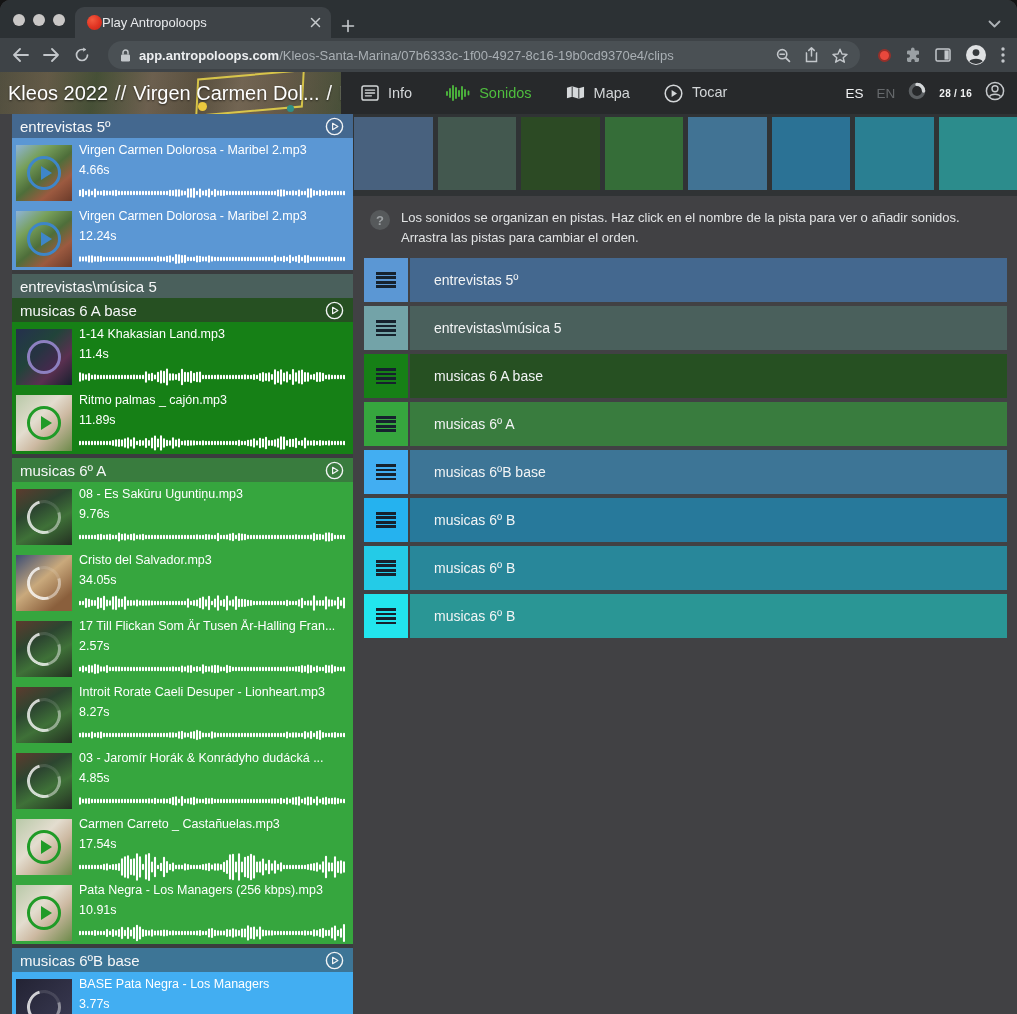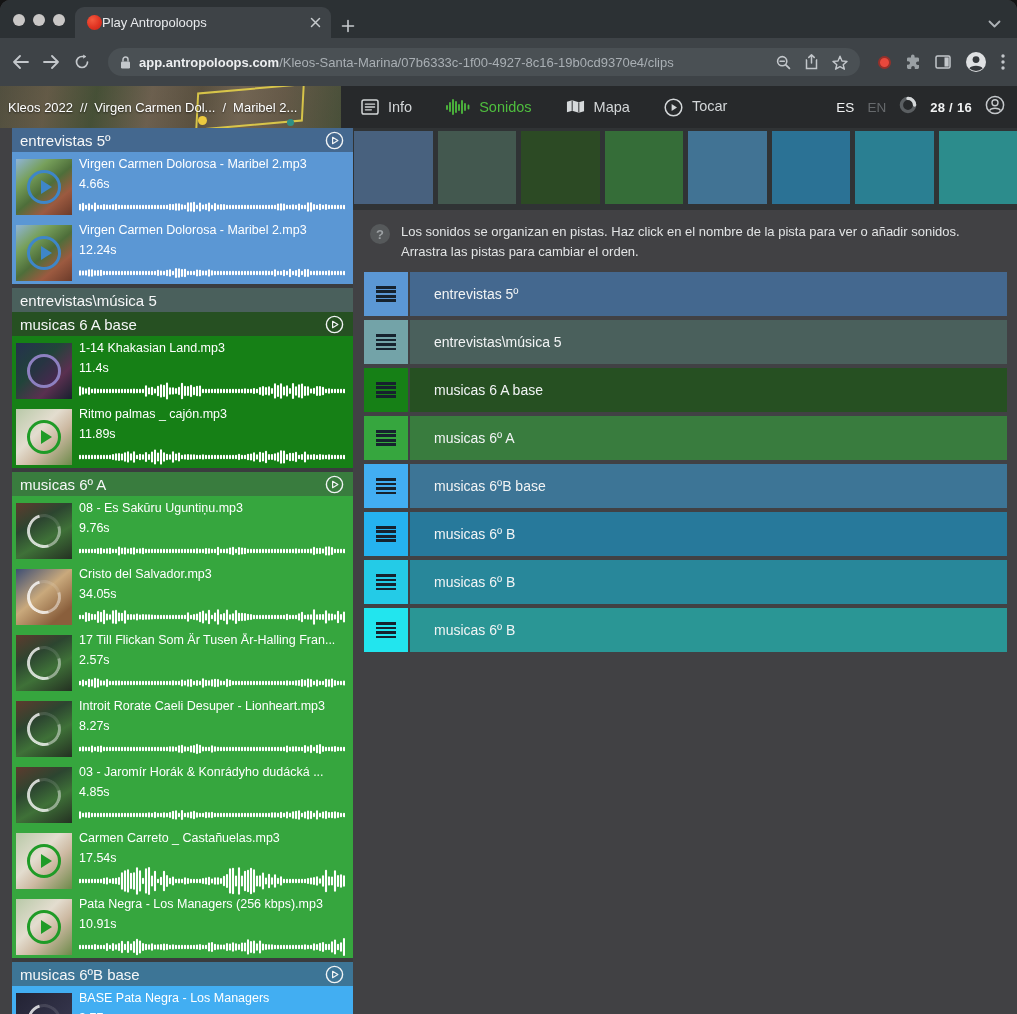--- a/index.html
+++ b/index.html
@@ -17,21 +17,21 @@
   .tl { width:12px; height:12px; border-radius:50%; background:#c9c7c6; display:block; }
   .tab { width:256px; height:31px; background:#3e4347; border-radius:9px 9px 0 0;
          display:flex; align-items:center; padding:0 10px 0 12px; gap:0; }
   .favicon { width:15px; height:15px; border-radius:50%; flex:none;
              background:radial-gradient(circle at 35% 32%, #f45a3e 0%, #e03322 55%, #c22417 100%); }
   .tab-title { color:#e8eaed; font-size:13px; flex:1; white-space:nowrap; overflow:hidden; }
   .icon-btn { display:inline-flex; align-items:center; justify-content:center; }
   .newtab { margin:0 0 5px 10px; }
   .chevron { margin-left:auto; margin-right:16px; margin-bottom:10px; }
 
-  .toolbar { height:48px; background:#3e4347; display:flex; align-items:center; padding:0 12px; gap:14px; flex:none; }
+  .toolbar { height:34px; background:#3e4347; display:flex; align-items:center; padding:0 12px; gap:14px; flex:none; }
   .toolbar svg { display:block; }
   .urlbar { flex:1; height:28px; background:#4a5054; border-radius:14px; display:flex;
             align-items:center; padding:0 12px; gap:8px; margin:0 4px; min-width:0; }
   .url-text { font-size:13px; white-space:nowrap; overflow:hidden; }
   .url-domain { color:#eceef0; font-weight:bold; }
   .url-path { color:#a9afb4; }
   .url-icons { margin-left:auto; display:flex; gap:14px; align-items:center; }
   .rec-dot { width:13px; height:13px; border-radius:50%; background:#e8483c; border:2px solid #96302a; }
 
   
@@ -39,32 +39,32 @@
   .crumbzone { width:341px; flex:none; position:relative; overflow:hidden;
     background:
       linear-gradient(rgba(25,27,26,.34), rgba(25,27,26,.34)),
       linear-gradient(100deg,#6f6a52 0%,#8a7b5e 14%,#5d6b45 28%,#97836a 44%,#7a6b52 58%,#a08b70 70%,#8d7a60 82%,#616b49 100%);
   }
   .crumbzone::before { content:""; position:absolute; left:196px; top:2px; width:104px; height:34px;
       border:2px solid rgba(235,215,74,.85); transform:rotate(-5deg) skewX(-8deg); }
   .crumbzone::after { content:""; position:absolute; left:198px; bottom:3px; width:9px; height:9px;
       border-radius:50%; background:#ecc93e; box-shadow:88px 2px 0 -1px #2f8f86; }
   .crumbs { position:relative; z-index:2; height:100%; display:flex; align-items:center;
-            padding-left:8px; gap:7px; color:#fff; font-size:13px; white-space:nowrap;
+            padding-left:8px; gap:7px; color:#fff; font-size:20px; white-space:nowrap;
             text-shadow:0 1px 2px rgba(0,0,0,.6); }
   .crumb-sep { opacity:.95; }
 
   .navzone { flex:1; background:#27292b; display:flex; align-items:center; padding:0 12px 0 20px; gap:34px; }
   .nav-item { display:flex; gap:9px; color:#d3d6d8; font-size:14.5px; cursor:default; }
   .nav-item.active { color:#4fbe3e; }
   .nav-item svg { display:block; }
   .nav-right { margin-left:auto; display:flex; align-items:center; gap:13px; }
   .lang { font-size:13.5px; color:#f1f2f3; }
   .lang.dim { color:#66696c; }
-  .counter { font-size:13px; font-weight:bold; color:#f1f2f3; letter-spacing:.3px; }
+  .counter { font-size:10px; font-weight:bold; color:#f1f2f3; letter-spacing:.3px; }
 
   
   .content { display:flex; height:900px; overflow:hidden;margin-left:12px; }
 
   
   .sidebar { width:341px; flex:none; background:#3a3c3e; overflow:hidden; }
   .sec-header { height:24px; display:flex; align-items:center; padding:0 9px 0 8px;
                 color:#f6f7f8; font-size:15px; }
   .sec-title { flex:1; white-space:nowrap; overflow:hidden; }
   .sec-play { flex:none; display:flex; }

